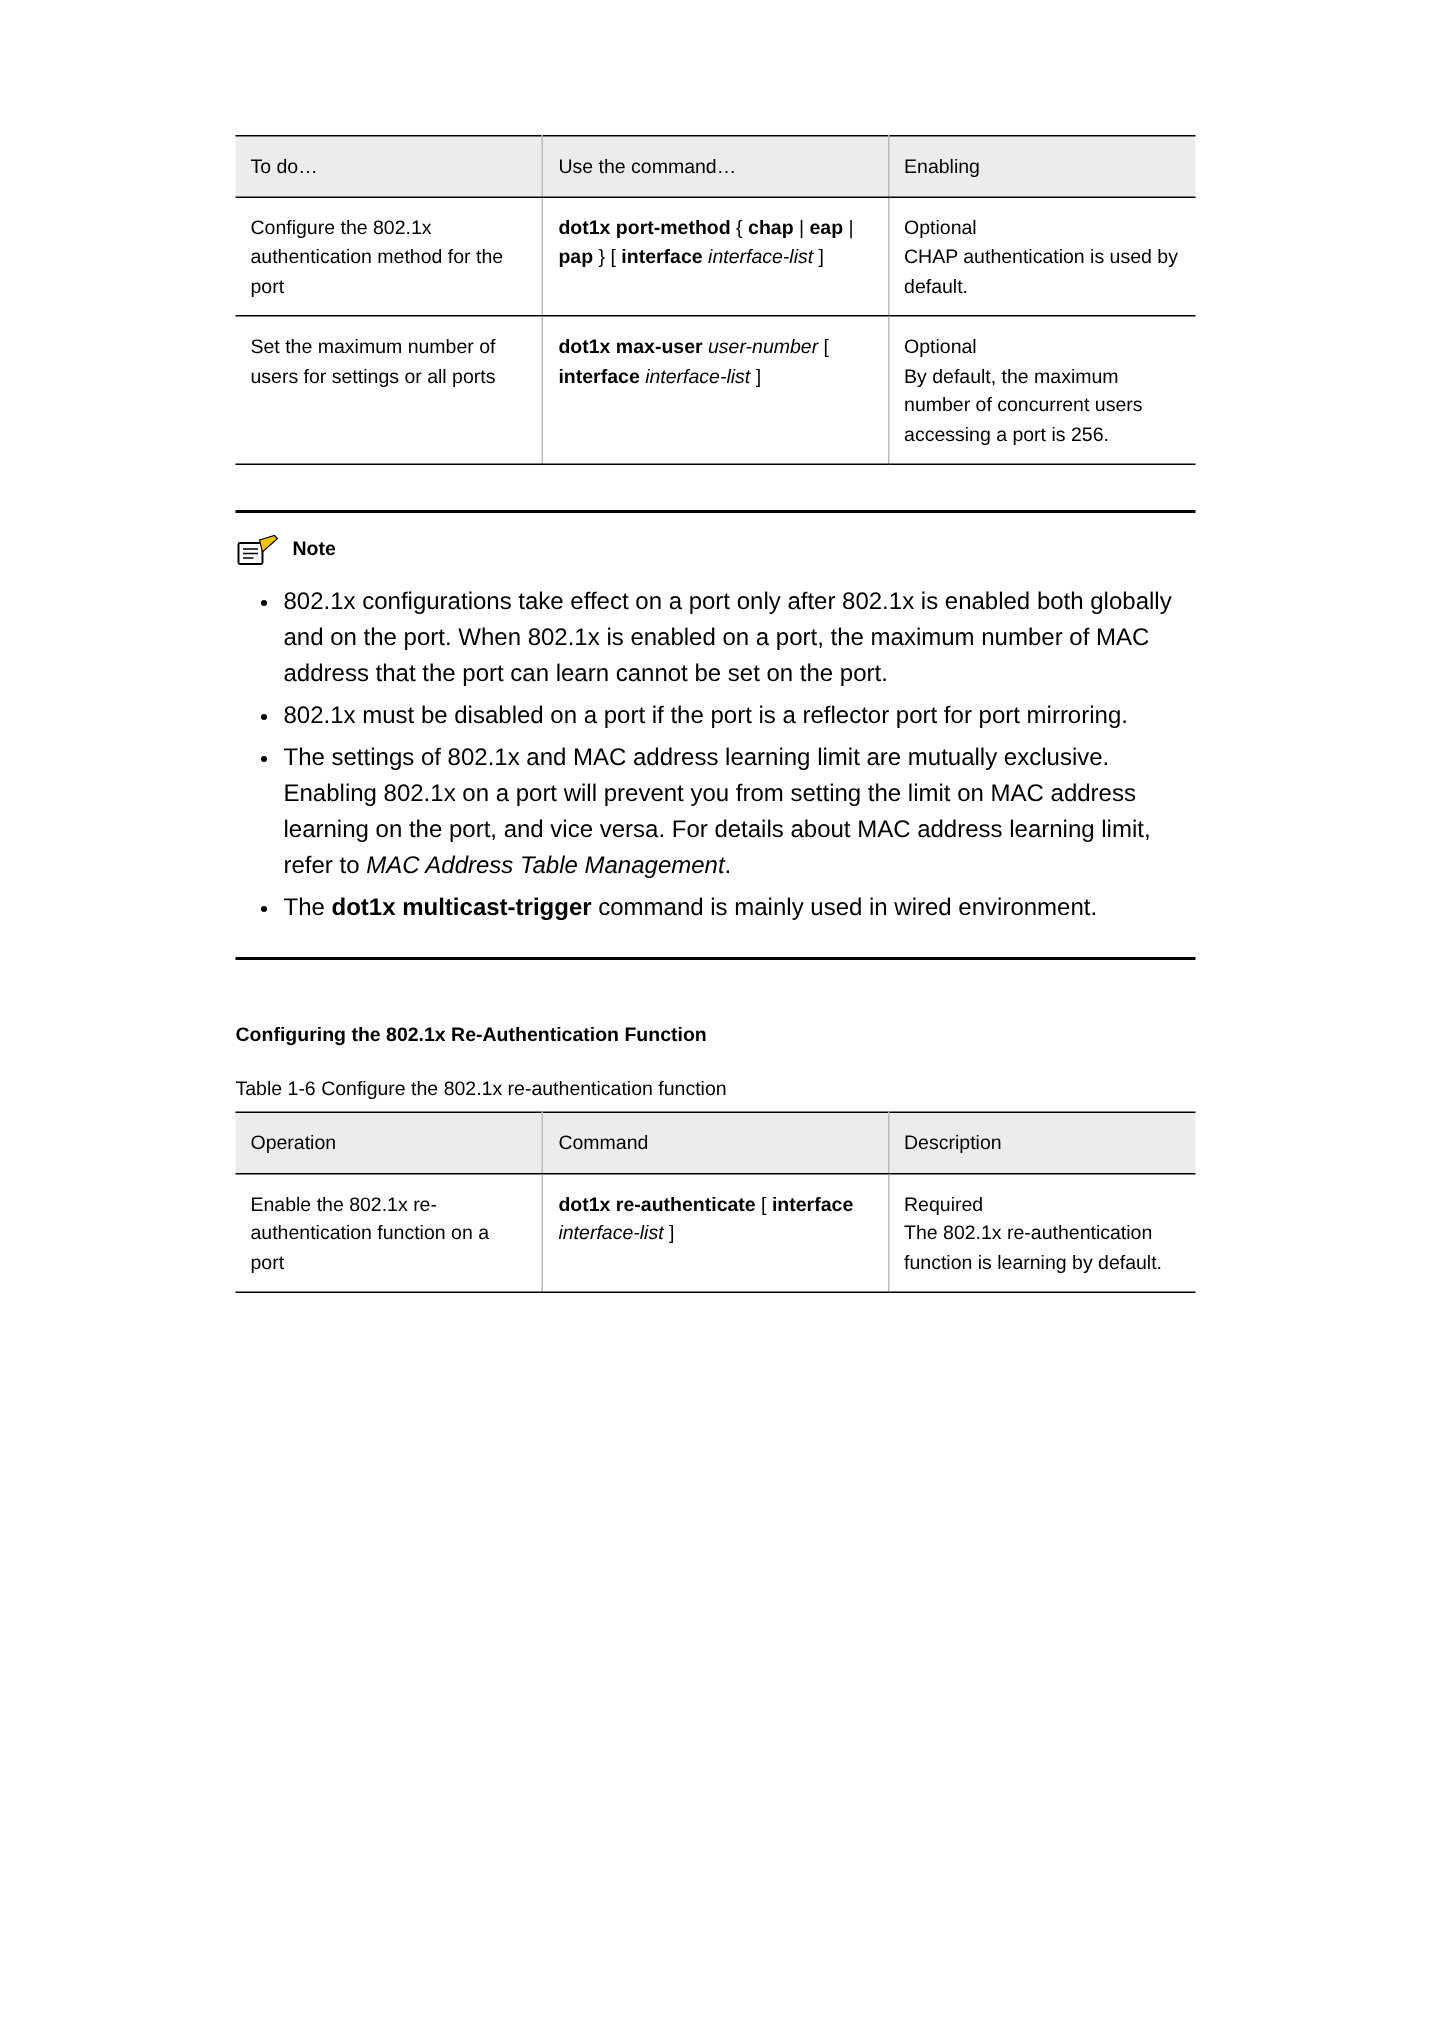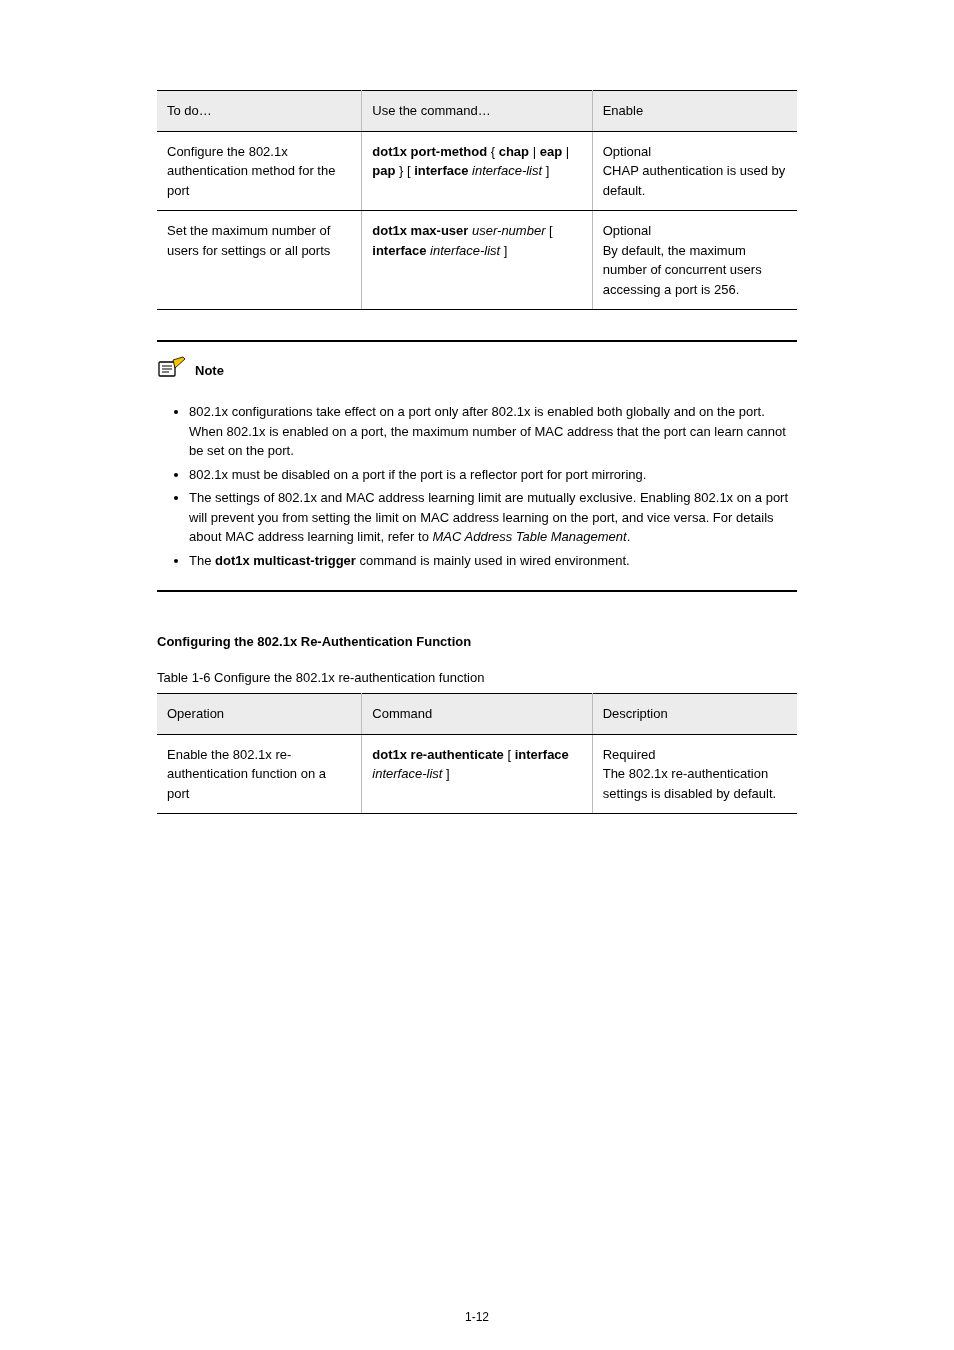--- a/index.html
+++ b/index.html
@@ -47,37 +47,37 @@
     border-right: 1px solid #bbb;
   }
   .note-block {
     border-top: 2px solid #000;
     border-bottom: 2px solid #000;
     padding: 14px 0 16px 0;
     margin: 30px 0 40px 0;
   }
   .note-head {
     display: flex;
-    align-items: flex-end;
+    align-items: flex-start;
     gap: 8px;
-    margin-bottom: 22px;
+    margin-bottom: 10px;
   }
   .note-head .note-label {
     font-weight: bold;
     font-size: 13px;
   }
   .note-head svg { display: block; }
   ul.note-list {
     list-style: disc;
     margin: 0 0 0 32px;
     padding: 0;
   }
   ul.note-list li {
     margin: 4px 0;
-    font-size: 13px;
+    font-size: 16px;
   }
   .kw { font-weight: bold; margin-top: 27px; }
   .em { font-style: italic; margin-top: 24px; }
   h2.sec {
     font-size: 13px;
     font-weight: bold;
     margin: 30px 0 8px 0;
   }
   p.lead {
     margin: 8px 0 12px 0;
@@ -104,21 +104,21 @@
   <table class="t-main">
     <colgroup>
       <col style="width:32%">
       <col style="width:36%">
       <col style="width:32%">
     </colgroup>
     <thead>
       <tr>
         <th>To do…</th>
         <th>Use the command…</th>
-        <th>Enable</th>
+        <th>Enabling</th>
       </tr>
     </thead>
     <tbody>
       <tr>
         <td>Configure the 802.1x authentication method for the port</td>
         <td>
           <span class="kw">dot1x port-method </span><span>{ </span><span class="kw">chap </span><span>| </span><span class="kw">eap </span><span>| </span><span class="kw">pap </span><span>} [ </span><span class="kw">interface </span><span class="em">interface-list </span><span>]</span>
         </td>
         <td>
           <div>Optional</div>
@@ -180,20 +180,19 @@
       </tr>
     </thead>
     <tbody>
       <tr>
         <td>Enable the 802.1x re-authentication function on a port</td>
         <td>
           <span class="kw">dot1x re-authenticate </span><span>[ </span><span class="kw">interface </span><span class="em">interface-list </span><span>]</span>
         </td>
         <td>
           <div>Required</div>
-          <div>The 802.1x re-authentication settings is disabled by default.</div>
+          <div>The 802.1x re-authentication function is learning by default.</div>
         </td>
       </tr>
     </tbody>
   </table>
 
-  <div class="pagenum">1-12</div>
 </div>
 
 </body></html>

